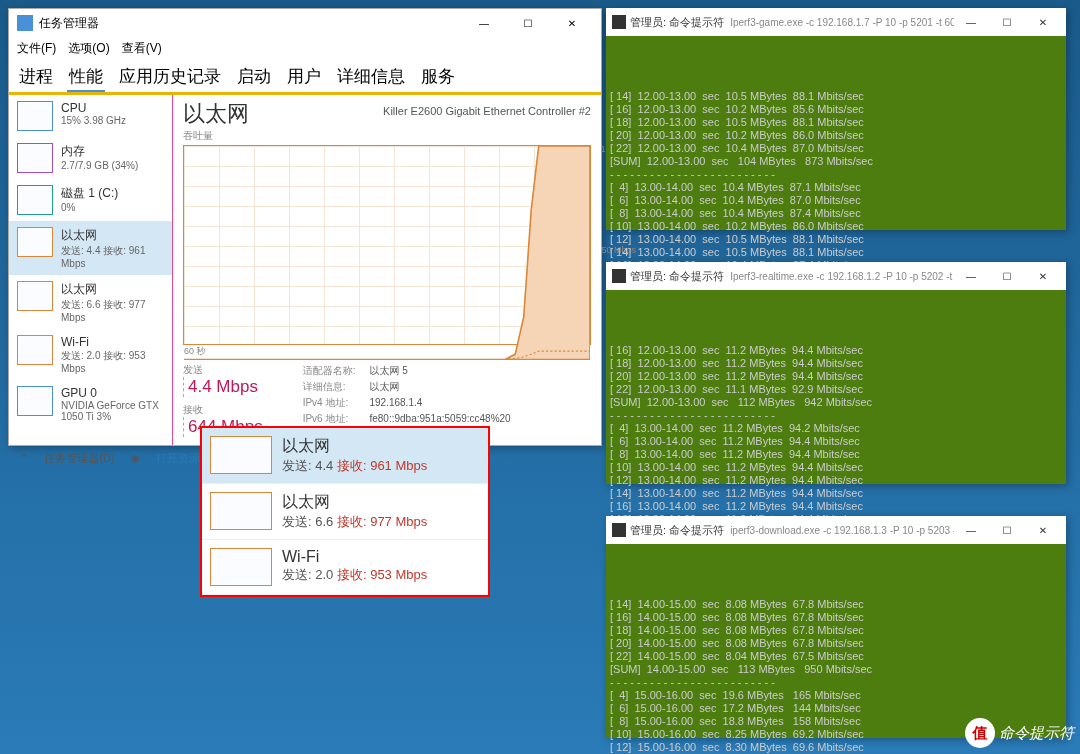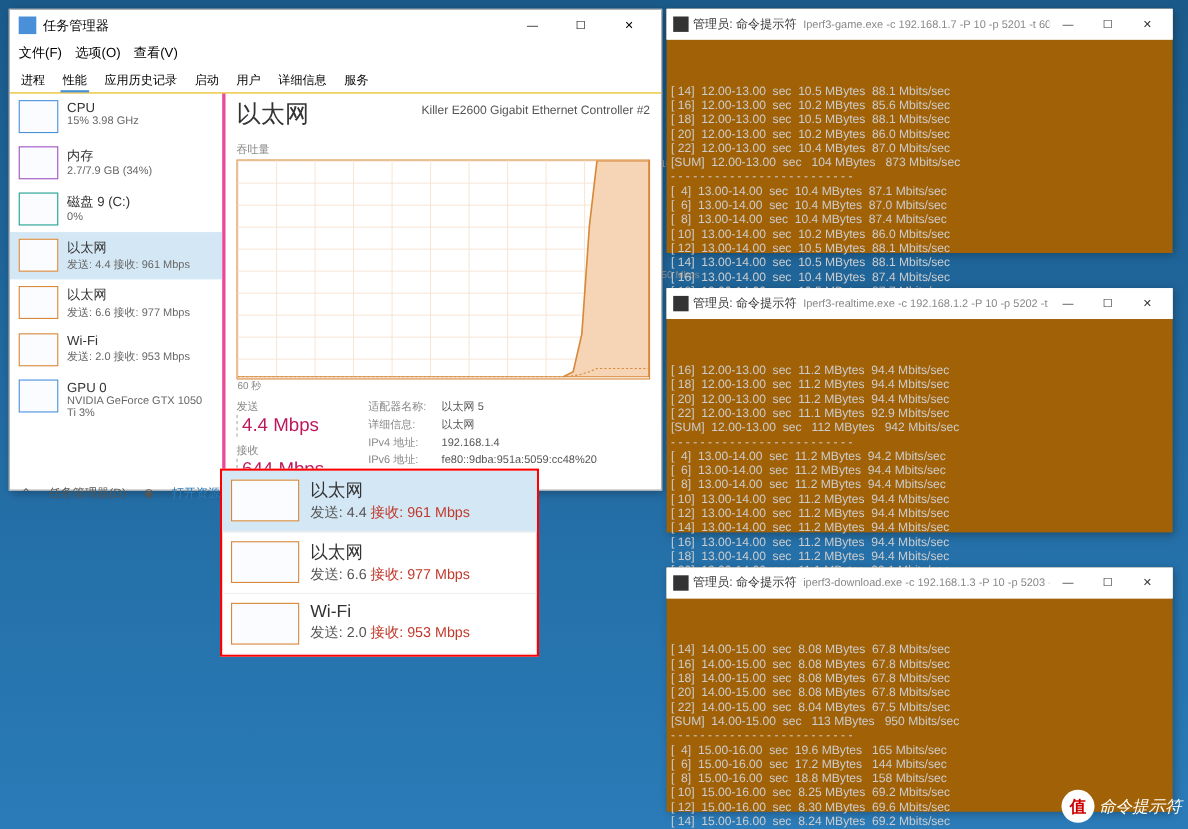--- a/index.html
+++ b/index.html
@@ -3,59 +3,59 @@
 <meta charset="utf-8">
 <style>
 *{box-sizing:border-box;margin:0;padding:0;font-family:"Microsoft YaHei","Segoe UI",sans-serif}
 body{width:1080px;height:754px;background:linear-gradient(#1a5a8a,#2a7bb8);position:relative;overflow:hidden}
 .tm{position:absolute;left:8px;top:8px;width:594px;height:438px;background:#fff;border:1px solid #aaa;box-shadow:2px 2px 8px rgba(0,0,0,.3)}
 .tm-titlebar{height:28px;display:flex;align-items:center;padding:0 8px;font-size:12px;justify-content:space-between}
 .tm-titlebar .icon{width:16px;height:16px;background:#4a90d9;margin-right:6px}
 .wc{display:flex;gap:2px}
 .wc span{width:42px;height:20px;display:flex;align-items:center;justify-content:center;font-size:10px;cursor:pointer}
 .tm-menu{padding:3px 8px;font-size:12px;display:flex;gap:12px}
-.tm-tabs{padding:3px 8px 0;font-size:11px;display:flex;gap:12px;border-bottom:1px solid #eab308}
+.tm-tabs{padding:3px 8px 0;font-size:17px;display:flex;gap:12px;border-bottom:3px solid #eab308}
 .tm-tabs span{padding:2px 2px;cursor:pointer}
 .tm-tabs .active{border-bottom:2px solid #4a90d9}
 .tm-body{display:flex;height:350px}
-.sidebar{width:196px;border-right:3px solid #ec4899;overflow:hidden}
+.sidebar{width:164px;border-right:1px solid #ec4899;overflow:hidden}
 .sitem{padding:6px 8px;display:flex;gap:8px;cursor:pointer;font-size:11px}
 .sitem.sel{background:#d4e7f5}
 .sitem .thumb{width:36px;height:30px;border:1px solid #4a90d9;background:#fafcff;position:relative}
 .sitem.orange .thumb{border-color:#d88838}
 .sitem.purple .thumb{border-color:#a050c0}
 .sitem.teal .thumb{border-color:#20a090}
 .sitem .lbl{flex:1}
 .sitem .t1{font-size:12px;color:#333}
 .sitem .t2{font-size:10px;color:#666}
 .main{flex:1;padding:4px 10px;position:relative}
 .main .h1{font-size:22px;color:#333}
 .main .h2{position:absolute;right:10px;top:10px;font-size:11px;color:#555}
-.main .chartlbl{font-size:10px;color:#888;margin-top:10px}
+.main .chartlbl{font-size:10px;color:#888;margin-top:0}
 .chart{height:200px;border:1px solid #d88838;background:#fff;position:relative;margin-top:2px}
 .chart .ytop{position:absolute;right:-50px;top:-2px;font-size:9px;color:#888}
 .chart .ymid{position:absolute;right:-46px;top:50%;font-size:9px;color:#888}
 .chart .grid{position:absolute;inset:0;background-image:linear-gradient(#f5e5d5 1px,transparent 1px),linear-gradient(90deg,#f5e5d5 1px,transparent 1px);background-size:35px 20px}
 .chart .line{position:absolute;inset:0}
 .chart .xlbl{position:absolute;bottom:-14px;left:0;font-size:9px;color:#888}
 .stats{display:flex;gap:40px;margin-top:18px;font-size:10px}
 .stats .col .sl{color:#888}
 .stats .col .sv{font-size:17px;color:#be185d;border-left:1px dashed #aaa;padding-left:4px;margin-bottom:6px}
 .stats .kv{font-size:10px;color:#555;line-height:16px}
 .stats .kv span{color:#888;display:inline-block;width:64px}
 .tm-foot{padding:6px 10px;font-size:11px;color:#555;display:flex;gap:16px;align-items:center}
 .tm-foot .lnk{color:#2a7bb8;cursor:pointer}
 .callout{position:absolute;left:200px;top:426px;width:290px;border:2px solid red;background:#fff}
 .callout .row{display:flex;gap:10px;padding:8px;border-bottom:1px solid #eee;cursor:pointer}
 .callout .row.sel{background:#d4e7f5}
 .callout .thumb{width:62px;height:38px;border:1px solid #d88838;background:#fafcff}
 .callout .t1{font-size:16px;color:#333}
 .callout .t2{font-size:13px;color:#555}
 .callout .t2 .r{color:#c0392b}
-.term{position:absolute;background:#a16207;color:#ccc;font-family:Consolas,monospace;font-size:11px;border-top:28px solid #fff;box-shadow:2px 2px 8px rgba(0,0,0,.3);line-height:13px;padding:2px 4px;white-space:pre}
+.term{position:absolute;background:#4d7c0f;color:#ccc;font-family:Consolas,monospace;font-size:11px;border-top:28px solid #fff;box-shadow:2px 2px 8px rgba(0,0,0,.3);line-height:13px;padding:15px 4px;white-space:pre}
 .term .titlebar{position:absolute;top:-28px;left:0;right:0;height:28px;background:#fff;color:#333;display:flex;align-items:center;padding:0 6px;font-size:11px}
 .term .titlebar .ic{width:14px;height:14px;background:#333;margin-right:4px}
 .term .titlebar .cmd{color:#888;font-size:10px;margin-left:6px;flex:1;white-space:nowrap;overflow:hidden}
 .term .titlebar .wc span{width:34px}
 .term1{left:606px;top:8px;width:460px;height:222px}
 .term2{left:606px;top:262px;width:460px;height:222px}
 .term3{left:606px;top:516px;width:460px;height:222px}
 .wm{position:absolute;right:6px;bottom:6px;display:flex;align-items:center;gap:4px;color:#fff;font-size:15px;font-style:italic}
 .wm .badge{width:30px;height:30px;border-radius:50%;background:#fff;color:#c00;display:flex;align-items:center;justify-content:center;font-weight:bold;font-style:normal}
 </style>
@@ -100,21 +100,21 @@
         <div class="sitem purple">
           <div class="thumb"></div>
           <div class="lbl">
             <div class="t1">内存</div>
             <div class="t2">2.7/7.9 GB (34%)</div>
           </div>
         </div>
         <div class="sitem teal">
           <div class="thumb"></div>
           <div class="lbl">
-            <div class="t1">磁盘 9 (C:)</div>
+            <div class="t1">磁盘 1 (C:)</div>
             <div class="t2">0%</div>
           </div>
         </div>
         <div class="sitem orange sel">
           <div class="thumb"></div>
           <div class="lbl">
             <div class="t1">以太网</div>
             <div class="t2">发送: 4.4 接收: 961 Mbps</div>
           </div>
         </div>

